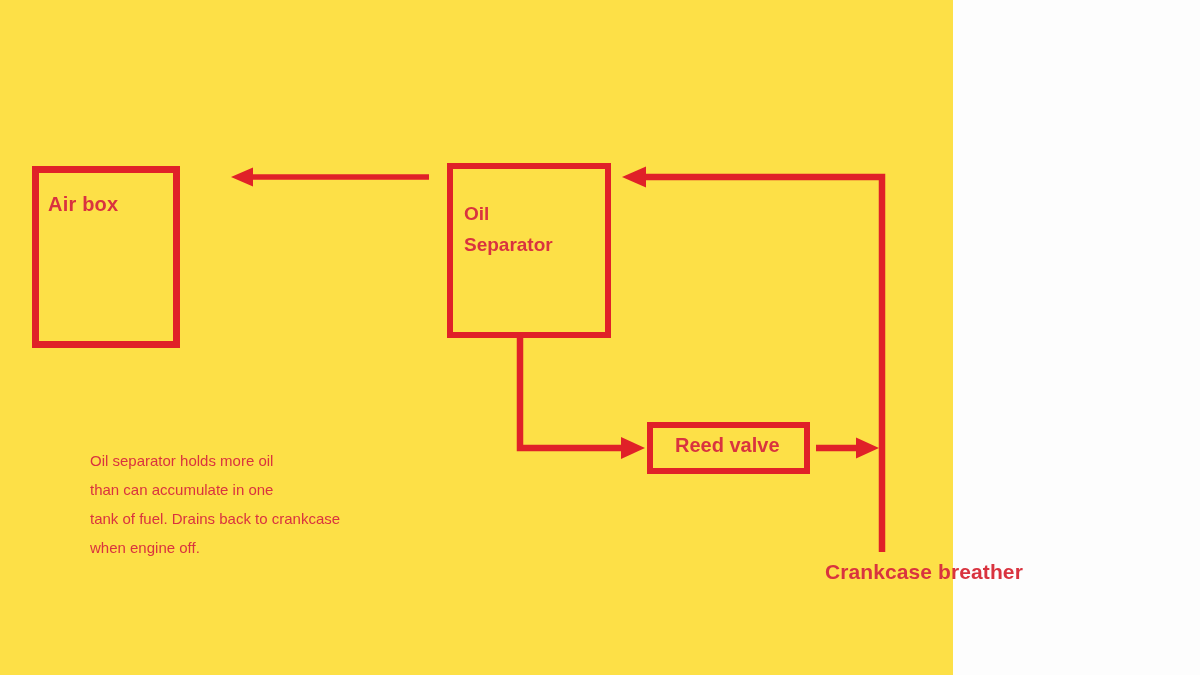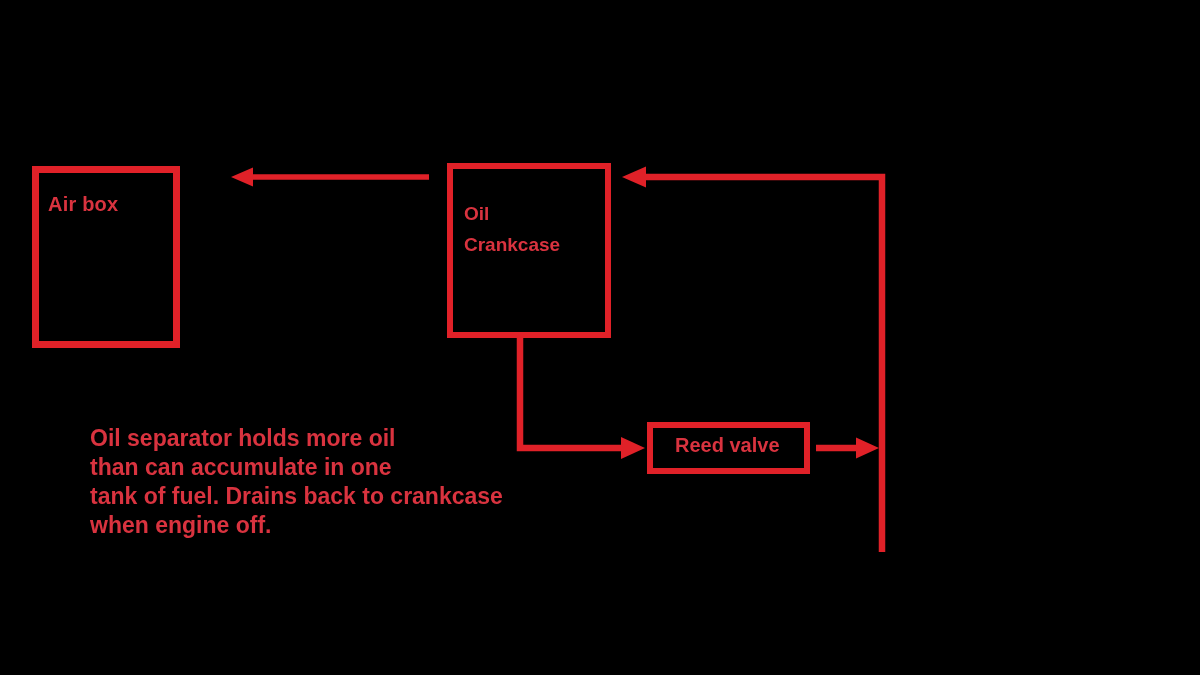--- a/index.html
+++ b/index.html
@@ -8,23 +8,23 @@
   }
   body {
     width: 1200px;
     height: 675px;
     background: #fdfdfd;
     font-family: "Liberation Sans", sans-serif;
     overflow: hidden;
   }
   #diagram-canvas {
     position: relative;
-    width: 1200px;
+    width: 953px;
     height: 675px;
-    background: #000000;
+    background: #fde047;
   }
   .svg-layer {
     position: absolute;
     left: 0;
     top: 0;
     width: 1200px;
     height: 675px;
   }
   .node-box {
     position: absolute;
@@ -79,23 +79,23 @@
   }
   #crankcase-breather-label {
     left: 825px;
     top: 561px;
     font-size: 21px;
     letter-spacing: 0.1px;
   }
   #annotation-note {
     position: absolute;
     left: 90px;
-    top: 424px;
-    font-size: 23px;
-    font-weight: bold;
+    top: 446px;
+    font-size: 15px;
+    font-weight: normal;
     line-height: 29px;
     white-space: pre-line;
   }
 </style>
 </head>
 <body>
 
 <div id="diagram-canvas">
 
   <svg class="svg-layer" viewBox="0 0 1200 675" xmlns="http://www.w3.org/2000/svg">
@@ -119,24 +119,25 @@
       <line x1="816" y1="448" x2="860" y2="448" stroke="#e02128" stroke-width="6.5" stroke-linecap="butt"></line>
       <polygon points="879,448 856,437.5 856,458.5" fill="#e02128"></polygon>
     </g>
   </svg>
 
   <div class="node-box" id="airbox-node" style="border-color:#e02128"></div>
   <div class="node-label" id="airbox-label" style="color:#d9333f">Air box</div>
 
   <div class="node-box" id="oil-separator-node" style="border-color:#e02128"></div>
   <div class="node-label" id="oil-separator-label" style="color:#d9333f">Oil
-Crankcase</div>
+Separator</div>
 
   <div class="node-box" id="reed-valve-node" style="border-color:#e02128"></div>
   <div class="node-label" id="reed-valve-label" style="color:#d9333f">Reed valve</div>
 
+  <div class="node-label" id="crankcase-breather-label" style="color:#d9333f">Crankcase breather</div>
 
   <div id="annotation-note" style="color:#d9333f">Oil separator holds more oil
 than can accumulate in one
 tank of fuel. Drains back to crankcase
 when engine off.</div>
 
 </div>
 
 </body></html>

